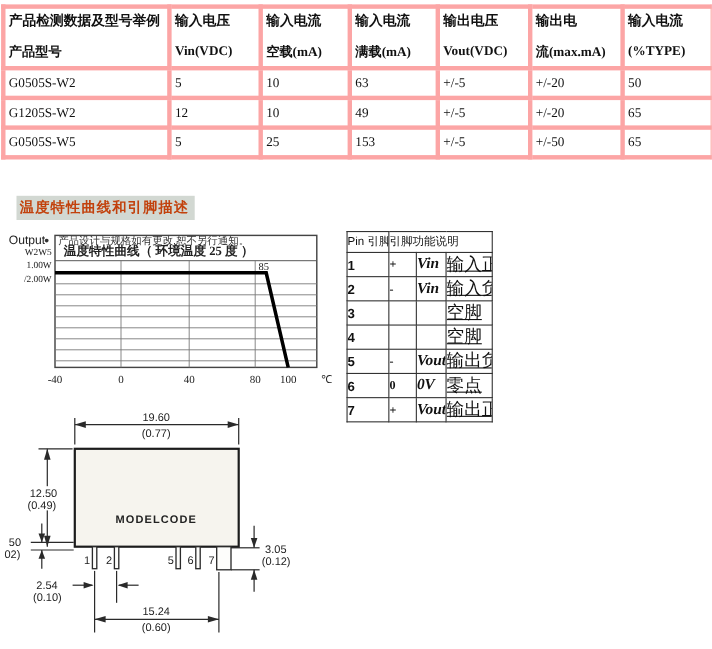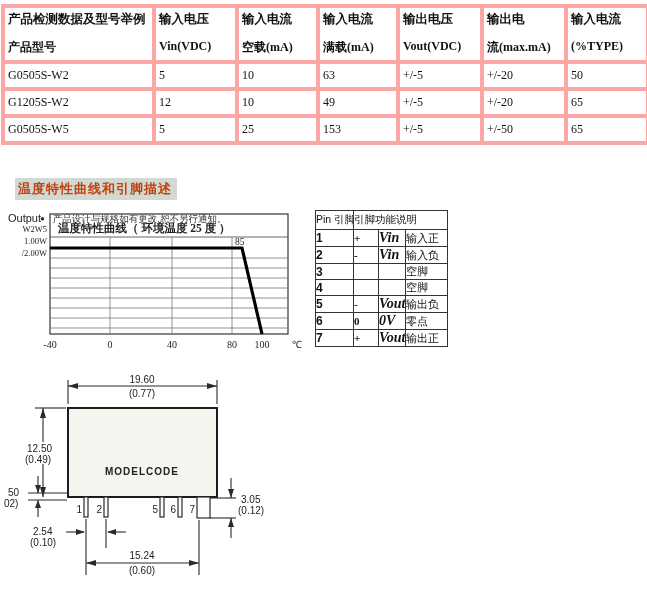--- a/index.html
+++ b/index.html
@@ -34,21 +34,21 @@
   .t-ann{font-size:9.5px;font-family:"Liberation Serif",serif;}
 
   
   table.pins{position:absolute;left:315px;top:210px;border-collapse:collapse;table-layout:fixed;width:132px;}
   table.pins th,table.pins td{border:1.5px solid #333;padding:0;text-align:left;vertical-align:middle;overflow:hidden;white-space:nowrap;}
   table.pins th{height:18px;font-size:10.5px;font-weight:normal;}
   table.pins td{height:15px;}
   table.pins .pn{font-size:12px;font-weight:bold;}
   table.pins .ps{font-size:11px;font-weight:bold;font-family:"Liberation Serif",serif;}
   table.pins .pv{font-size:14px;font-weight:bold;font-family:"Liberation Serif",serif;font-style:italic;}
-  table.pins .pd{font-size:11px;}
+  table.pins .pd{font-size:16px;text-decoration:underline;}
 
   
   svg.mech{position:absolute;left:0;top:372px;}
   svg.mech line{stroke:#2a2a2a;stroke-width:1.1;}
   svg.mech .ah{fill:#2a2a2a;stroke:none;}
   svg.mech text{fill:#222;font-size:10px;}
   .pkg{fill:#f6f4ee;stroke:#1c1c1c;stroke-width:2;}
   .lead{fill:#fdfdfb;stroke:#2a2a2a;stroke-width:1.2;}
   .model{font-size:20px;font-weight:bold;letter-spacing:1px;fill:#111;}
   .pinlab{font-size:9.5px;}

